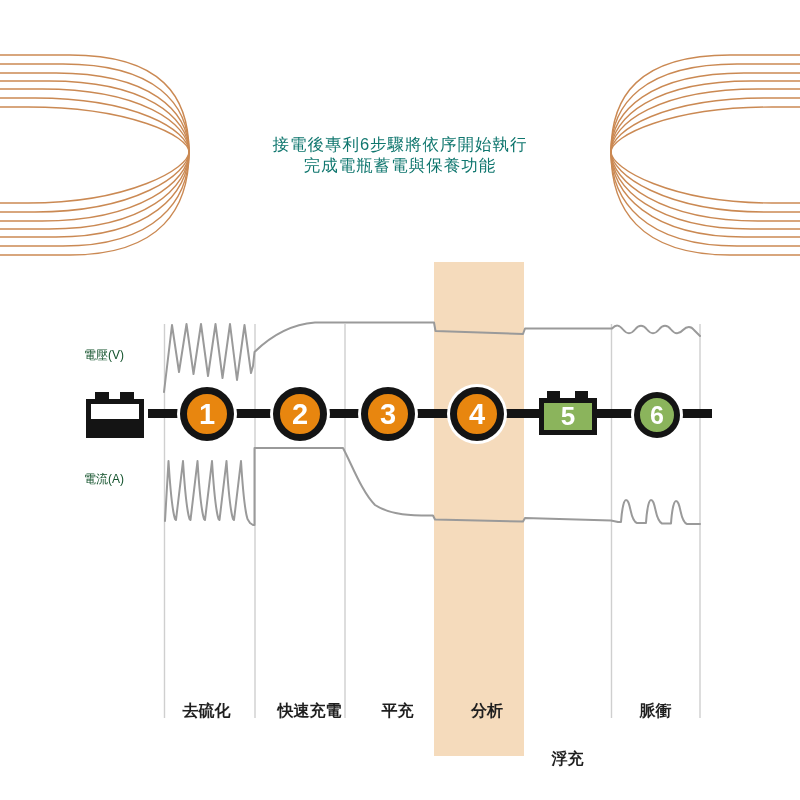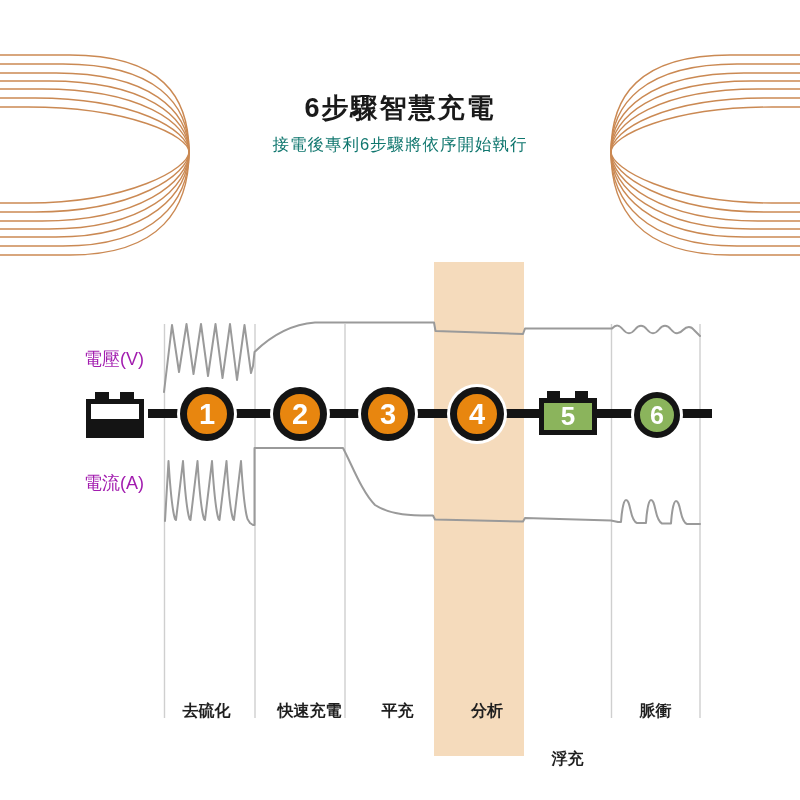--- a/index.html
+++ b/index.html
@@ -44,21 +44,21 @@
 
   .batt-step{position:absolute;left:539px;top:391px;width:58px;height:44px;z-index:4;}
   .batt-step .term{position:absolute;top:0;width:13px;height:9px;background:#141414;}
   .batt-step .t1{left:8px;} .batt-step .t2{left:36px;}
   .batt-step .body{position:absolute;top:7px;left:0;width:48px;height:27px;
                    border:5px solid #141414;background:#8BB45C;
                    display:flex;align-items:center;justify-content:center;
                    color:#fff;font-size:26px;font-weight:800;}
 
   
-  .axis-label{position:absolute;width:80px;font-size:18px;color:#a21caf;z-index:4;}
+  .axis-label{position:absolute;width:80px;font-size:12px;color:#14532d;z-index:4;}
   .v-label{left:84px;top:347px;}
   .a-label{left:84px;top:471px;}
 
   
   .seg-label{position:absolute;top:701px;height:20px;text-align:center;
              font-size:16px;font-weight:700;color:#1f1f1f;z-index:5;}
   .l1{left:164px;width:85px;} .l2{left:255px;width:109px;}
   .l3{left:345px;width:89px;padding-left:8px;} .l4{left:434px;width:106px;}
   .l5{left:524px;width:87px;margin-top:48px;} .l6{left:611px;width:89px;}
 </style>
@@ -130,23 +130,23 @@
              L 525 518 L 611 520.5
              L 618 522 L 621 522
              C 622 508 624 500 626 500 C 628 500 629 503 630.5 510 C 632 517 634 522 637 523
              L 646 523
              C 647 508 649 500 651 500 C 653 500 654 503 655.5 510 C 657 517 659 522 662 523.5
              L 671 523.5
              C 672 509 674 501 676 501 C 678 501 679 504 680.5 511 C 682 518 684 523 687 524
              L 700 524"></path>
   </svg>
 
-  <div class="title">6步驟智慧充電</div>
   <div class="subtitle">
     <div>接電後專利6步驟將依序開始執行</div>
+    <div>完成電瓶蓄電與保養功能</div>
   </div>
 
   <div class="axis-label v-label">電壓(V)</div>
   <div class="axis-label a-label">電流(A)</div>
 
   <div class="main-line"></div>
 
   <div class="batt-main">
     <div class="term t1"></div>
     <div class="term t2"></div>

